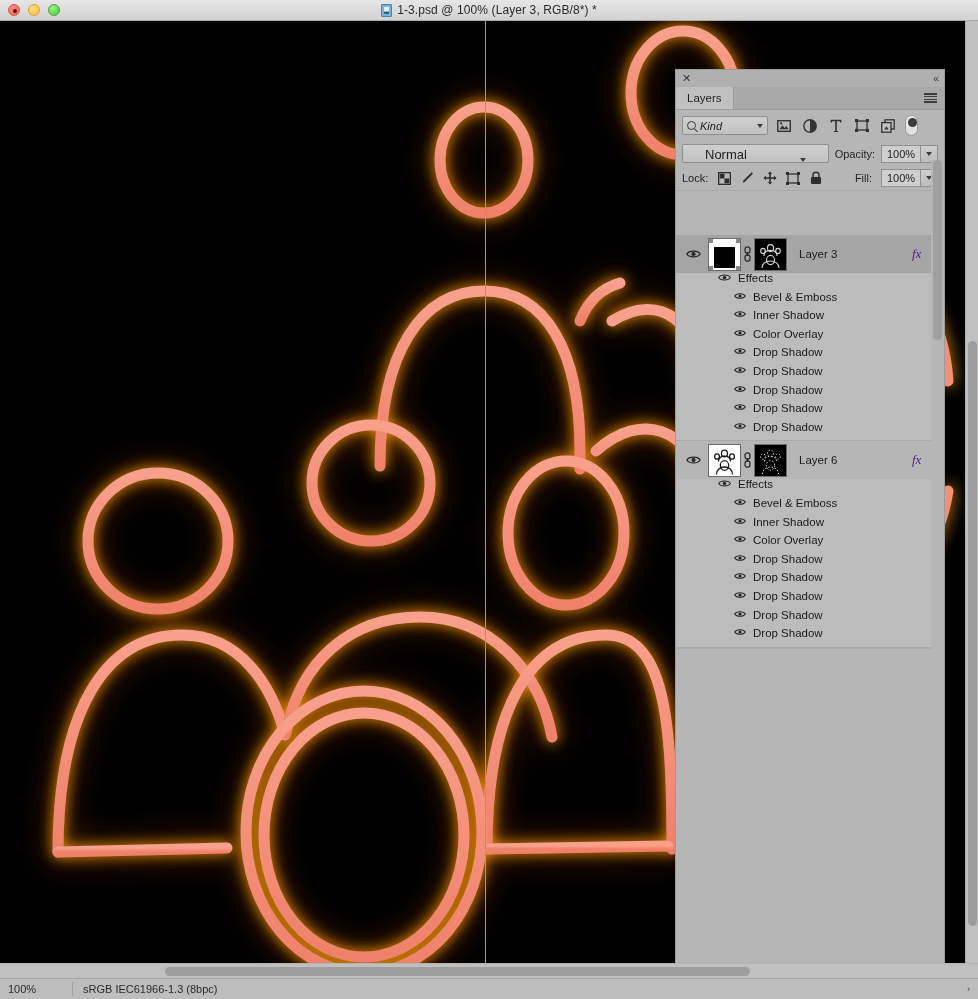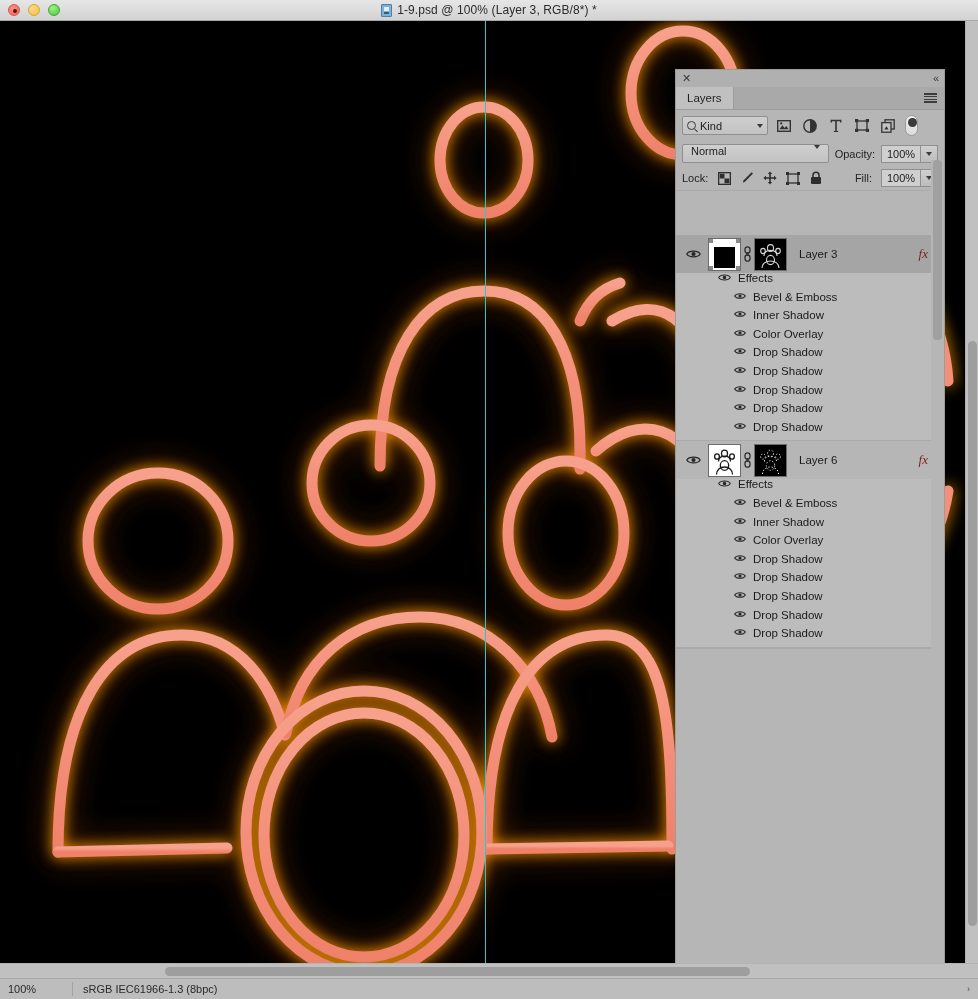--- a/index.html
+++ b/index.html
@@ -105,21 +105,21 @@
     display:flex; flex-direction:column; justify-content:space-between; cursor:pointer;
   }
   #panel-menu i{ display:block; height:1.6px; background:#3c3c3c; }
 
   .panel-row{
     display:flex; align-items:center; gap:6px;
     padding:4px 6px; background:#b6b6b6;
   }
 
   
-  #filter-row{ padding:5px 6px; gap:8px; }
+  #filter-row{ padding:5px 6px; gap:8px;font-style:italic; }
   #kind-select{
     display:flex; align-items:center; gap:4px;
     width:86px; height:19px; padding:0 4px;
     background:linear-gradient(#cfcfcf,#c2c2c2);
     border:1px solid #8f8f8f; border-radius:2px; font-size:11px; color:#1d1d1d;
   }
   #kind-select .lbl{ flex:1; }
   .mag{ width:9px; height:9px; border:1.4px solid #3a3a3a; border-radius:50%; position:relative; }
   .mag:after{ content:""; position:absolute; right:-3px; bottom:-2px; width:4px; height:1.4px; background:#3a3a3a; transform:rotate(45deg);}
   .caret{ width:0;height:0;border-left:3.5px solid transparent;border-right:3.5px solid transparent;border-top:4px solid #3a3a3a; }
@@ -129,23 +129,23 @@
   #filter-toggle{
     width:13px; height:21px; border-radius:7px;
     background:linear-gradient(#efefef,#dcdcdc); border:1px solid #9a9a9a;
     position:relative; margin-left:2px;
   }
   #filter-toggle:after{ content:""; position:absolute; left:2px; top:2px; width:9px;height:9px;border-radius:50%;background:#3a3a3a;}
 
   
   #blend-row{ padding:3px 6px; gap:6px; }
   #blend-select{
-    flex:1; height:19px; padding:0 8px; display:flex; align-items:flex-start;
+    flex:1; height:19px; padding:0 22px; display:flex; align-items:flex-end;
     background:linear-gradient(#cfcfcf,#c2c2c2); border:1px solid #8f8f8f;
-    border-radius:2px; font-size:11px;
+    border-radius:2px; font-size:13px;
   }
   #blend-select .lbl{ flex:1; }
   .field-label{ font-size:11px; color:#1f1f1f; }
   .numbox{
     width:40px; height:18px; background:#cfcfcf; border:1px solid #8f8f8f;
     display:flex; align-items:center; justify-content:center; font-size:11px;
   }
   .stepper{
     width:17px; height:18px; background:linear-gradient(#cfcfcf,#bdbdbd);
     border:1px solid #8f8f8f; border-left:none; display:flex; align-items:center; justify-content:center;
@@ -168,21 +168,21 @@
   .layer-head.selected{ background:#a5a5a5;margin-top:44px; }
   .eye-cell{ width:30px; display:flex; align-items:center; justify-content:center; }
   .thumb{
     width:33px; height:33px; border:1px solid #6c6c6c; background:#fff;
     display:block; flex:none;
   }
   .thumb.black{ background:#000; }
   .link-ic{ width:13px; display:flex; align-items:center; justify-content:center; }
   .mask-thumb{ width:33px; height:33px; border:1px solid #6c6c6c; background:#000; flex:none; }
   .layer-name{ flex:1; padding-left:12px; font-size:11.5px; color:#1a1a1a; }
-  .fx-cell{ width:16px; text-align:right; font-style:italic; font-family:"Liberation Serif",serif; font-size:13px; color:#7f1d1d; }
+  .fx-cell{ width:16px; text-align:left; font-style:italic; font-family:"Liberation Serif",serif; font-size:13px; color:#4c1d95; }
   .expand-cell{ width:16px; display:flex; align-items:center; justify-content:center; }
 
   .effects-group{ background:#bcbcbc; }
   .effects-row{
     display:flex; align-items:flex-start; height:18.6px; padding-left:42px; gap:7px;
     font-size:11.5px; color:#1a1a1a;
   }
   .effects-row.sub{ padding-left:58px; }
   .eff-label{ line-height:1; }
 
@@ -212,21 +212,21 @@
 <div id="app">
 
   <div id="titlebar">
     <div class="traffic">
       <span class="tl red"></span>
       <span class="tl yellow"></span>
       <span class="tl green"></span>
     </div>
     <div id="title-text">
       <span id="doc-icon"></span>
-      <span>1-9.psd @ 100% (Layer 3, RGB/8*) *</span>
+      <span>1-3.psd @ 100% (Layer 3, RGB/8*) *</span>
     </div>
   </div>
 
   <div id="canvas-wrap">
     <div id="artboard">
       <svg width="978" height="957" viewBox="0 0 978 957">
         <defs>
           <filter id="glow" x="-60%" y="-60%" width="220%" height="220%">
             <feGaussianBlur stdDeviation="7" result="b1"></feGaussianBlur>
             <feFlood flood-color="#ff9a00" flood-opacity="0.95" result="c1"></feFlood>

